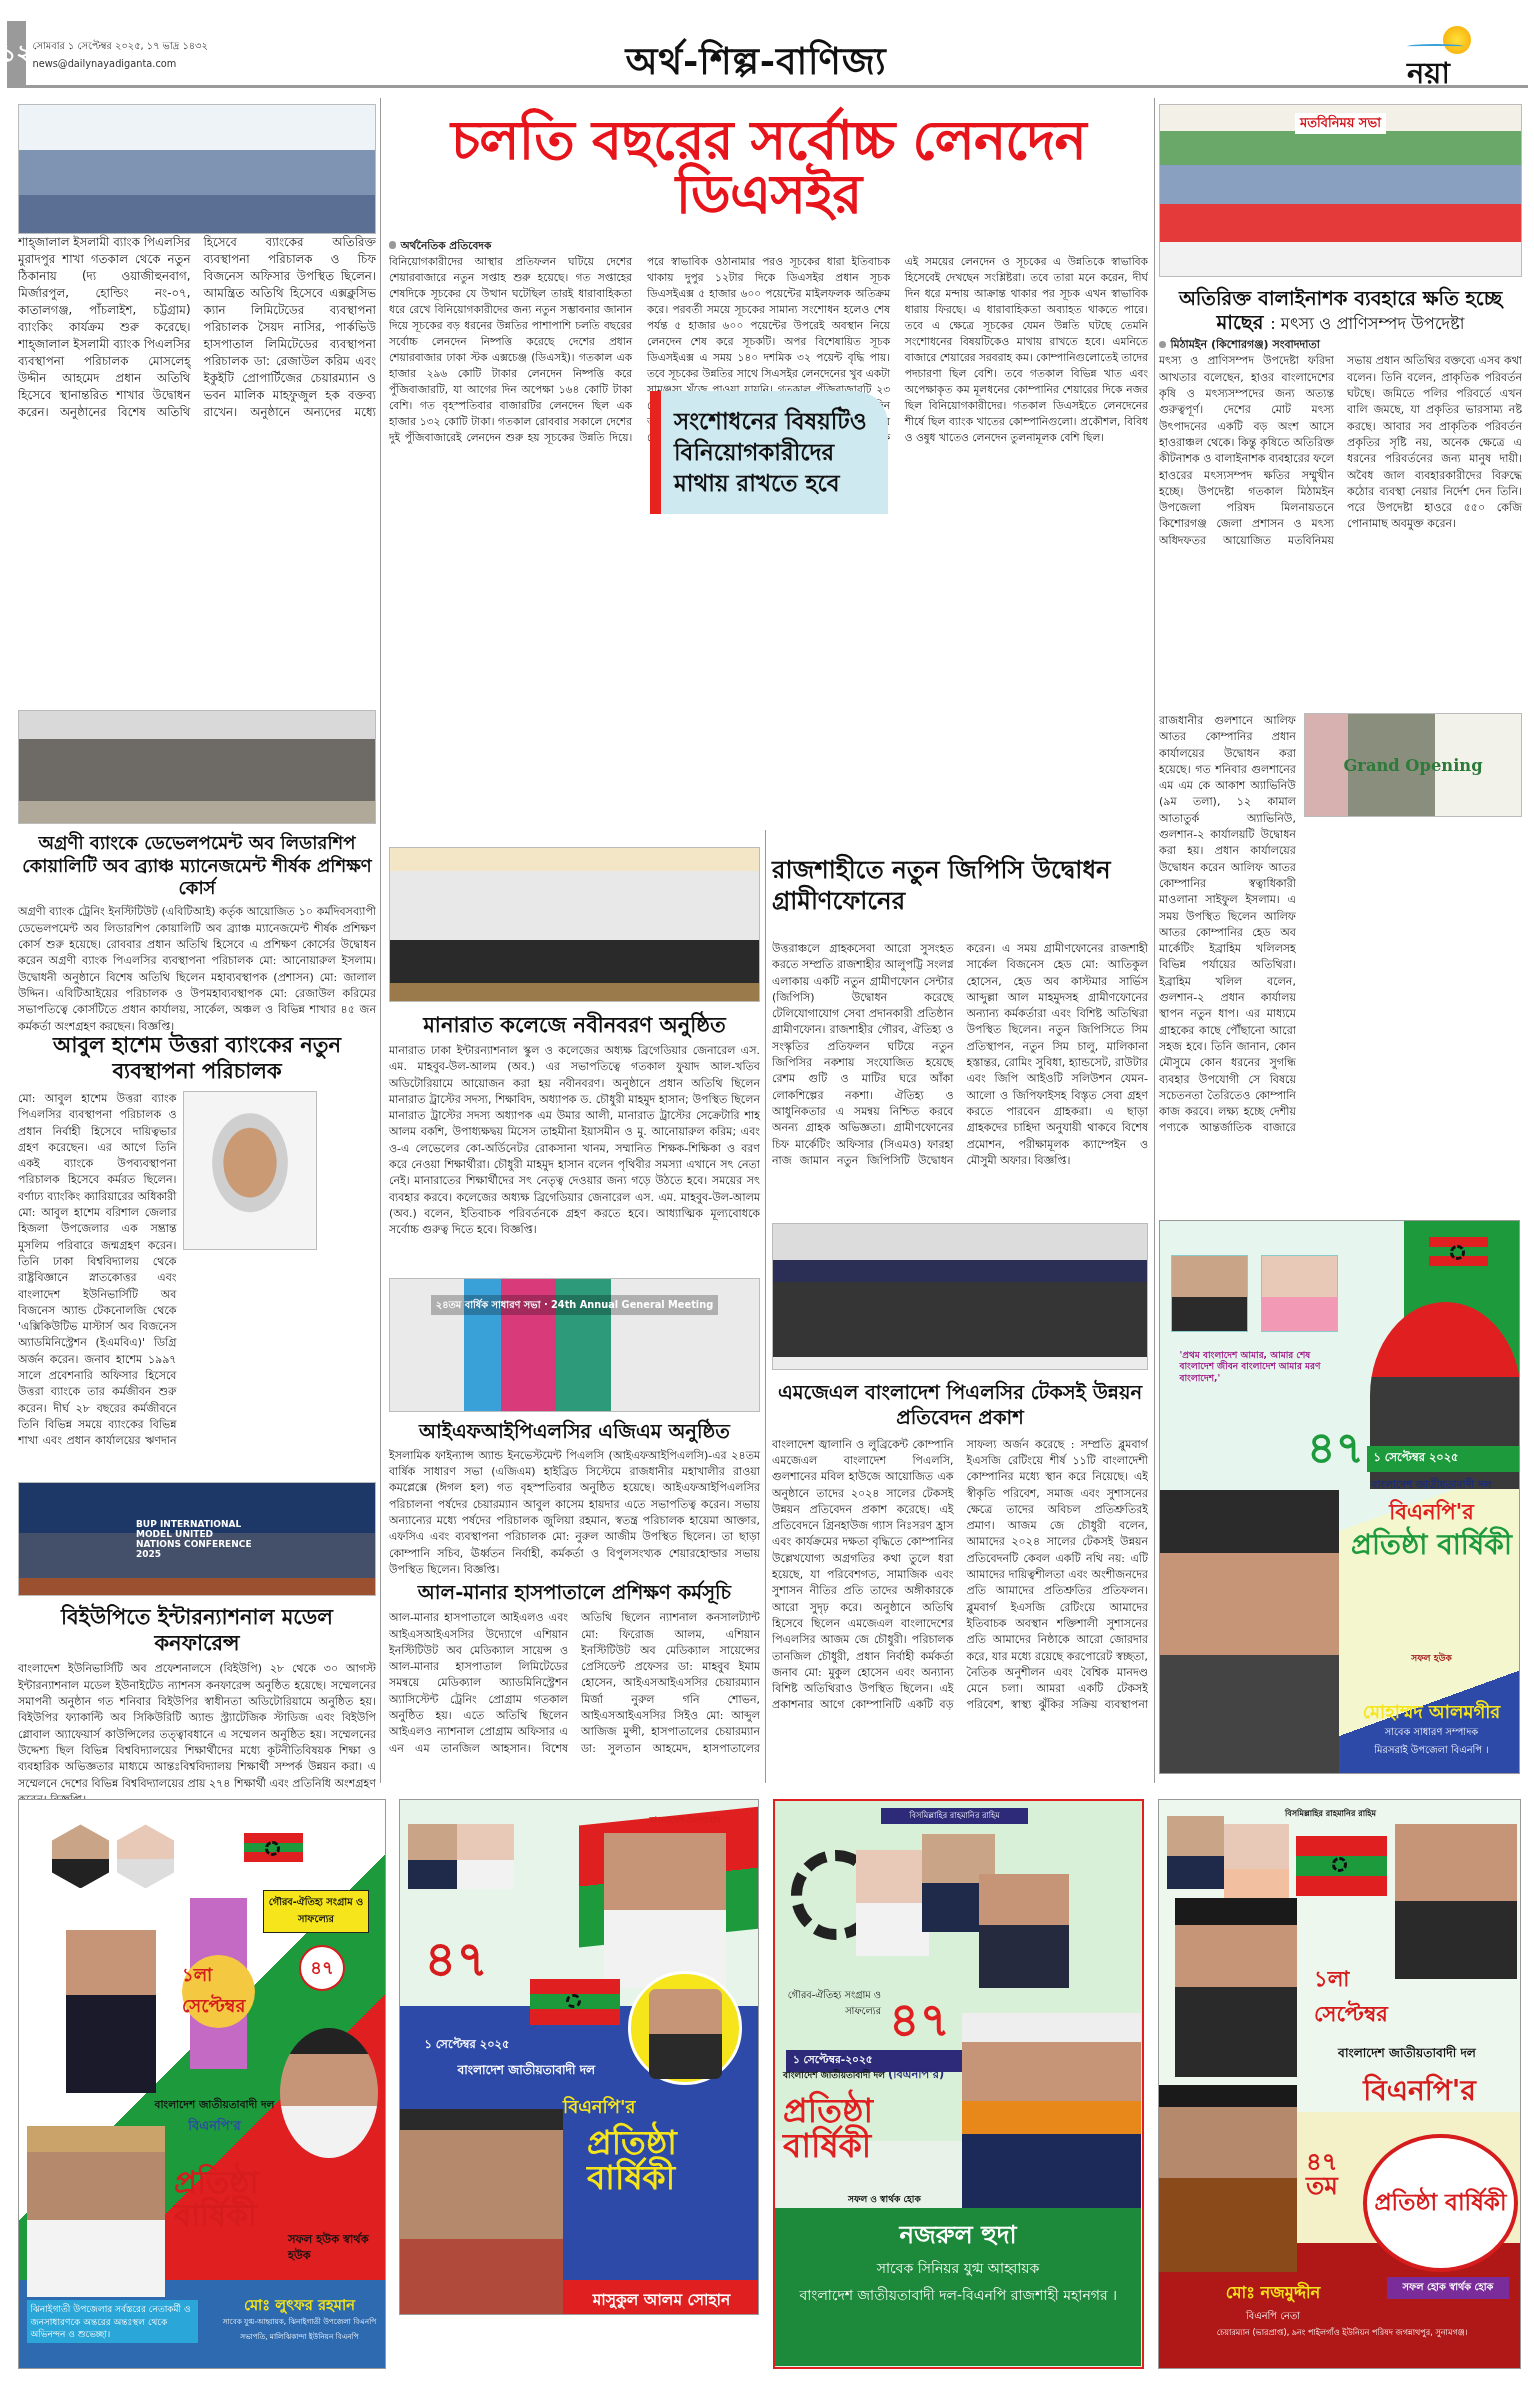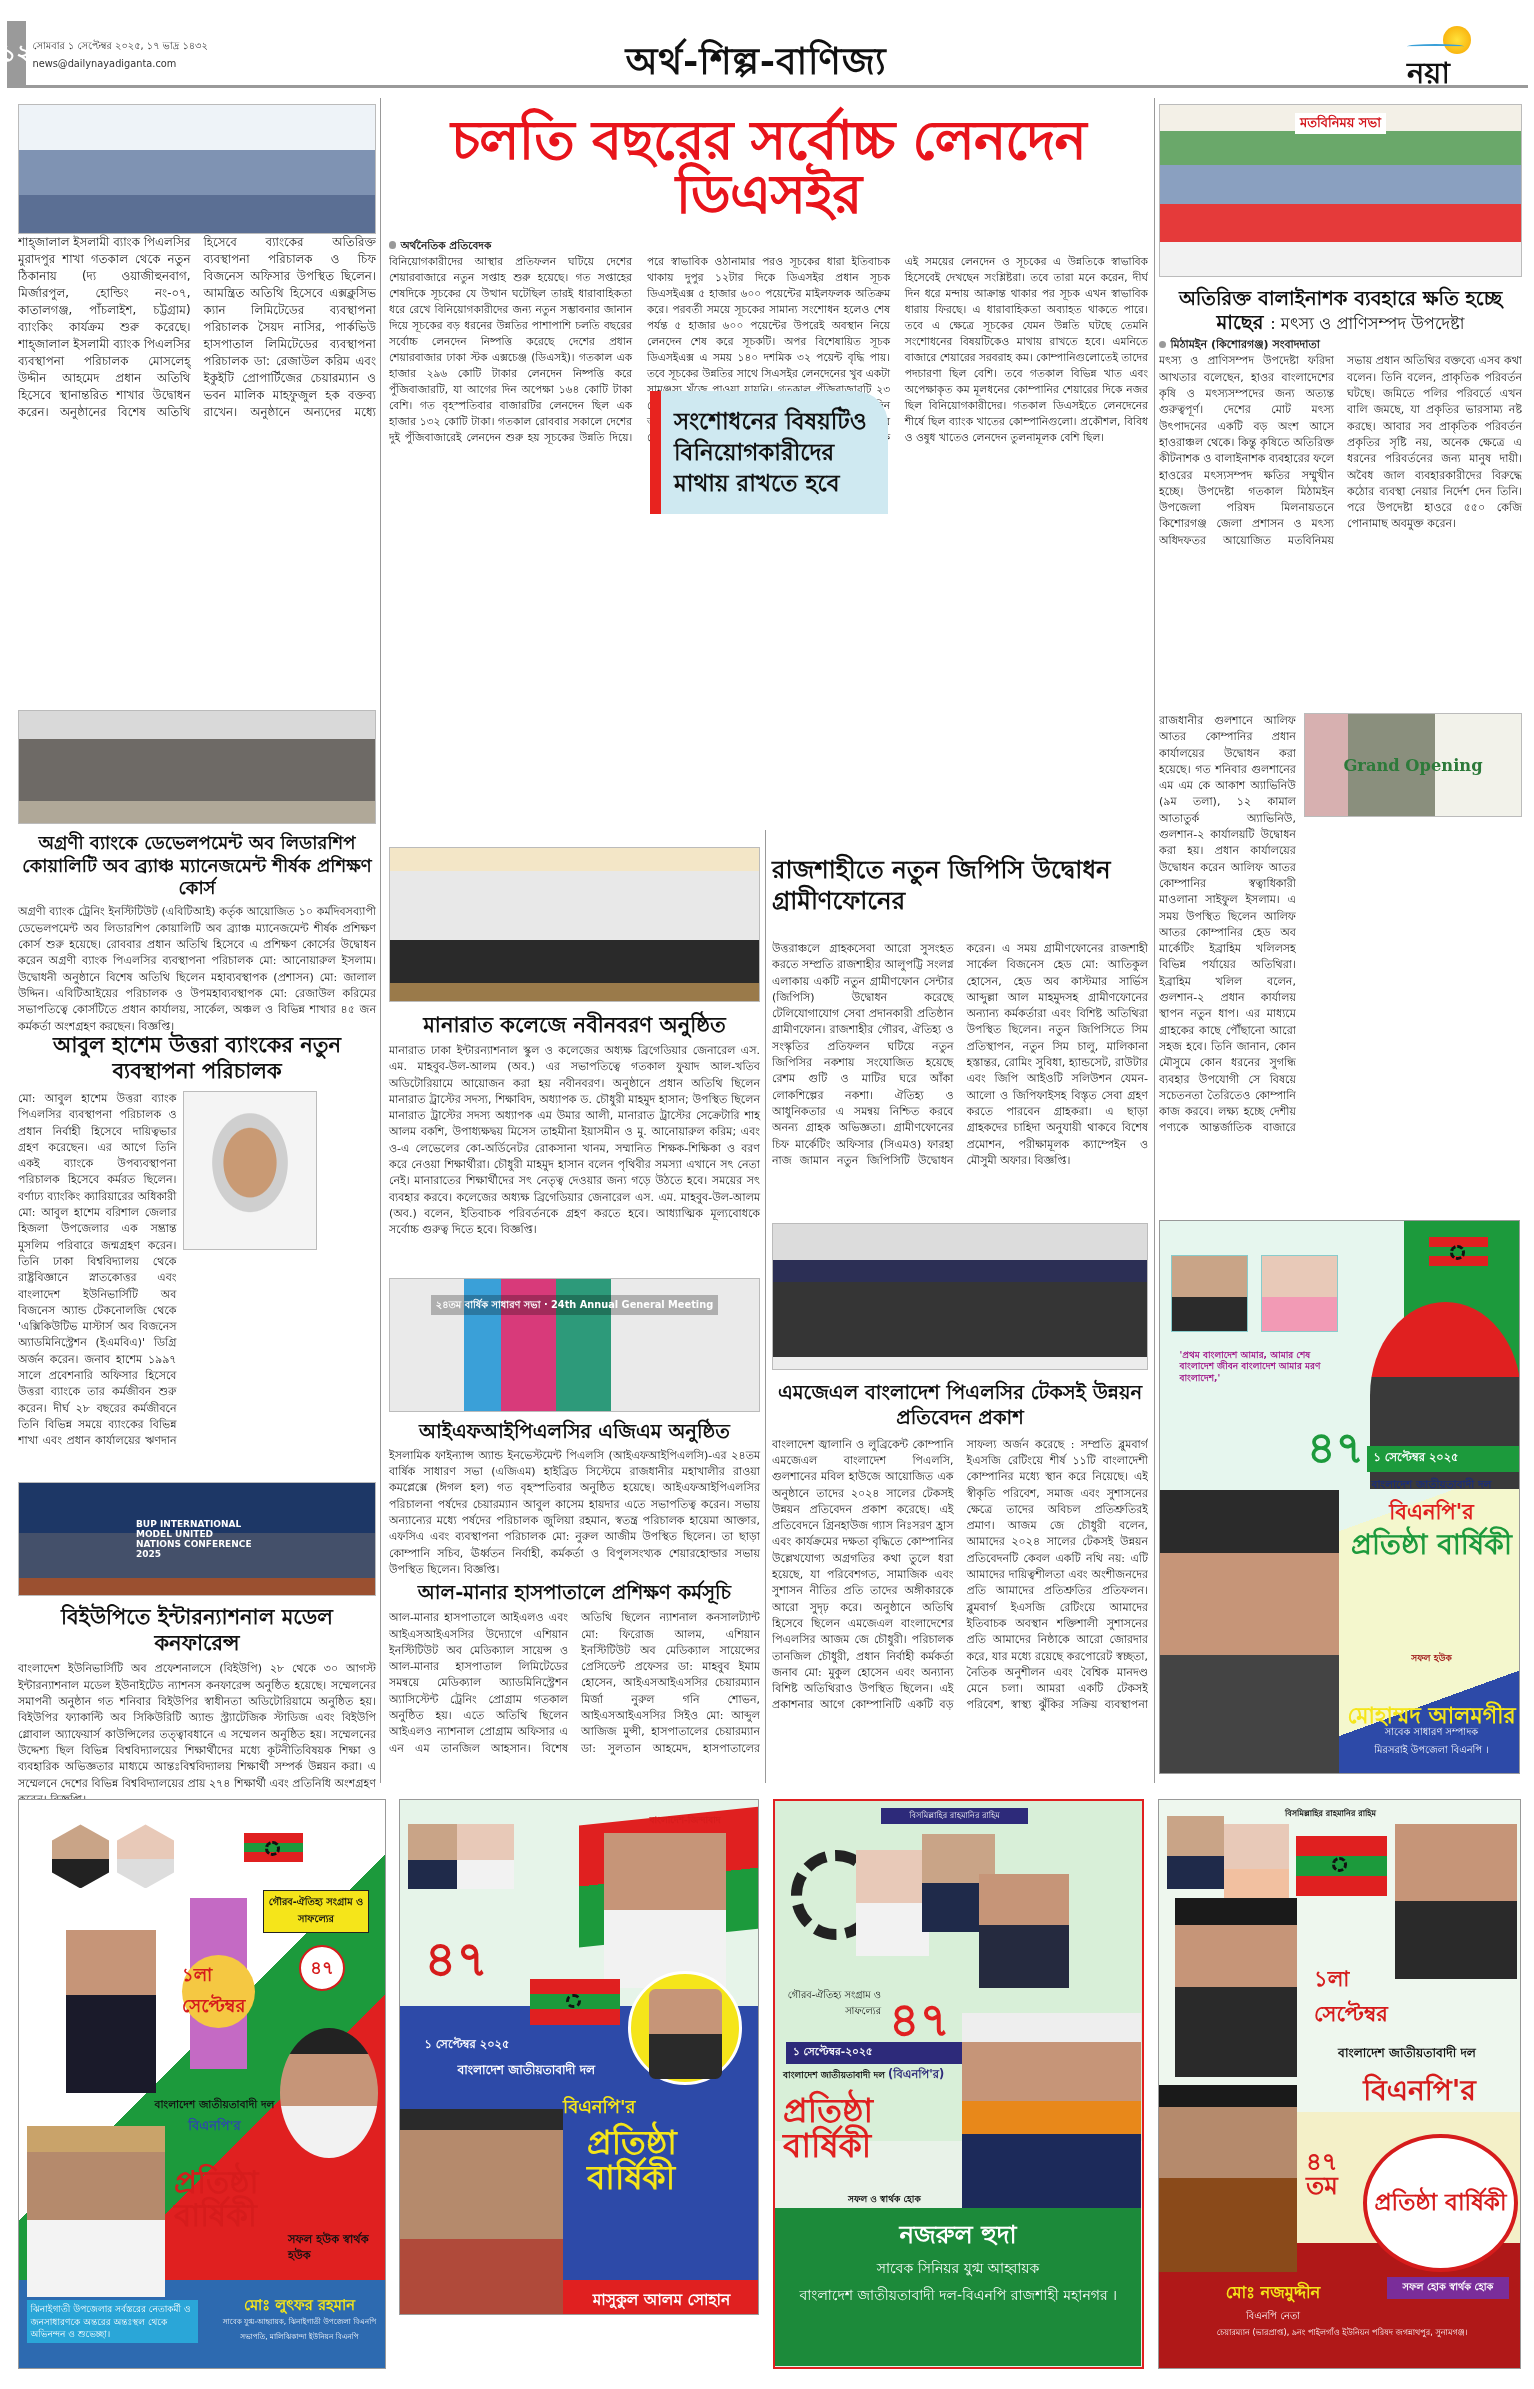--- a/index.html
+++ b/index.html
@@ -147,21 +147,21 @@
   <div class="abs" style="left:101px;top:34px;width:77px;height:77px;background:linear-gradient(180deg,#e8c9b8 0 55%,#f29ab5 55%);border:1.6px solid #8cc"></div>
   <div class="abs" style="left:19.5px;top:129px;width:147px;font-size:9px;color:#a01a8a;font-weight:bold;line-height:11.4px">'প্রথম বাংলাদেশ আমার, আমার শেষ বাংলাদেশ জীবন বাংলাদেশ আমার মরণ বাংলাদেশ,'</div>
   <div class="abs" style="left:210px;top:81px;width:151px;height:187px;border-radius:50% 50% 0 0;background:linear-gradient(180deg,#e02020 0 40%,#3a3a3a 40%)"></div>
   <div class="badge47" style="left:147px;top:194px;color:#1c9a3c">৪৭</div>
   <div class="abs" style="left:207px;top:225px;width:155px;background:#1c9a3c;color:#fff;font-weight:bold;font-size:11.4px;padding:3.3px 6.5px">১ সেপ্টেম্বর ২০২৫</div>
   <div class="abs" style="left:0;top:269px;width:179px;height:285px;background:linear-gradient(180deg,#2b2b2b 0 22%,#c69578 22% 58%,#444 58%)"></div>
   <div class="abs" style="left:181px;top:256px;width:181px;text-align:center;font-size:10.6px;font-weight:bold;color:#1a2d7a">বাংলাদেশ জাতীয়তাবাদী দল</div>
   <div class="abs" style="left:181px;top:275px;width:181px;text-align:center;font-size:21px;font-weight:bold;color:#e02020">বিএনপি'র</div>
   <div class="abs" style="left:181px;top:309px;width:181px;text-align:center;font-size:28px;font-weight:bold;color:#1c9a3c;line-height:1.05">প্রতিষ্ঠা বার্ষিকী</div>
   <div class="abs" style="left:181px;top:430px;width:181px;text-align:center;font-size:9px;font-weight:bold;color:#a01a1a">সফল হউক</div>
-  <div class="abs" style="left:181px;top:477px;width:181px;text-align:center;font-size:22px;font-weight:bold;color:#f5e51a">মোহাম্মদ আলমগীর</div>
+  <div class="abs" style="left:181px;top:477px;width:181px;text-align:center;font-size:18px;font-weight:bold;color:#f5e51a">মোহাম্মদ আলমগীর</div>
   <div class="abs" style="left:181px;top:503px;width:181px;text-align:center;font-size:9.8px;color:#fff">সাবেক সাধারণ সম্পাদক</div>
   <div class="abs" style="left:181px;top:521px;width:181px;text-align:center;font-size:9.8px;color:#fff">মিরসরাই উপজেলা বিএনপি ।</div>
 </div>
 
 <div class="ad" style="left:18px;top:1799px;width:368px;height:570px;background:linear-gradient(135deg,#fff 0 45%,#1c9a3c 45% 60%,#e02020 60%)">
   <div class="abs" style="left:0;top:480px;width:368px;height:90px;background:#2d6ab0"></div>
   <div class="abs" style="left:33px;top:24.4px;width:57px;height:64px;background:linear-gradient(180deg,#c9a487 0 55%,#222 55%);clip-path:polygon(50% 0,100% 25%,100% 75%,50% 100%,0 75%,0 25%)"></div>
   <div class="abs" style="left:98px;top:24.4px;width:57px;height:64px;background:linear-gradient(180deg,#e8c9b8 0 55%,#ddd 55%);clip-path:polygon(50% 0,100% 25%,100% 75%,50% 100%,0 75%,0 25%)"></div>
   <div class="flag" style="left:225px;top:33px">
       <i></i>
@@ -208,21 +208,21 @@
 </div>
 
 <div class="ad" style="left:773px;top:1799px;width:371px;height:570px;border:2.4px solid #e02020;background:linear-gradient(180deg,#d8efd8 0 60%,#e8f2e8 60% 88%)">
   <div class="abs" style="left:106px;top:6.5px;width:147px;background:#2d2a7a;color:#fff;font-size:8.1px;text-align:center;padding:1.6px">বিসমিল্লাহির রাহমানির রাহিম</div>
   <div class="abs" style="left:16.3px;top:49px;width:90px;height:90px;border-radius:50%;border:11.4px dashed #222"></div>
   <div class="abs" style="left:81px;top:49px;width:73px;height:106px;background:linear-gradient(180deg,#e8c9b8 0 50%,#f2f2f2 50%)"></div>
   <div class="abs" style="left:147px;top:33px;width:73px;height:98px;background:linear-gradient(180deg,#c9a487 0 50%,#1f2a4a 50%)"></div>
   <div class="abs" style="left:204px;top:73px;width:90px;height:114px;background:linear-gradient(180deg,#c69578 0 45%,#252a3f 45%)"></div>
   <div class="abs" style="left:8.1px;top:186px;width:98px;font-size:9.8px;text-align:right;line-height:16.3px">গৌরব-ঐতিহ্য সংগ্রাম ও সাফল্যের</div>
   <div class="badge47" style="left:114px;top:183px;font-size:47px;color:#e02020">৪৭</div>
-  <div class="abs" style="left:11.4px;top:241px;width:187px;background:#2d2a7a;color:#fff;font-size:10.6px;padding:2.4px 6.5px;font-weight:bold">১ সেপ্টেম্বর-২০২৫</div>
+  <div class="abs" style="left:11.4px;top:249px;width:187px;background:#2d2a7a;color:#fff;font-size:10.6px;padding:2.4px 6.5px;font-weight:bold">১ সেপ্টেম্বর-২০২৫</div>
   <div class="abs" style="left:8.1px;top:265px;width:228px;font-size:9px;font-weight:bold"><span>বাংলাদেশ জাতীয়তাবাদী দল</span> <span style="color:#2d2a7a;font-size:11.4px">(বিএনপি'র)</span></div>
   <div class="abs" style="left:8.1px;top:293px;width:163px;font-size:33px;font-weight:bold;color:#e02020;line-height:1.05">প্রতিষ্ঠা বার্ষিকী</div>
   <div class="abs" style="left:73px;top:391px;width:130px;font-size:9px;font-weight:bold">সফল ও স্বার্থক হোক</div>
   <div class="abs" style="left:187px;top:212px;width:179px;height:195px;background:linear-gradient(180deg,#eee 0 15%,#c69578 15% 45%,#e8881a 45% 62%,#1c2a5a 62%)"></div>
   <div class="abs" style="left:0;top:407px;width:366px;height:158px;background:#1c8a3a"></div>
   <div class="abs" style="left:0;top:415px;width:366px;text-align:center;font-size:24.4px;font-weight:bold;color:#fff">নজরুল হুদা</div>
   <div class="abs" style="left:0;top:456px;width:366px;text-align:center;font-size:14px;color:#fff">সাবেক সিনিয়র যুগ্ম আহ্বায়ক</div>
   <div class="abs" style="left:16.3px;top:482px;width:334px;text-align:center;font-size:14px;color:#fff;line-height:24.4px">বাংলাদেশ জাতীয়তাবাদী দল-বিএনপি রাজশাহী মহানগর ।</div>
 </div>
 

